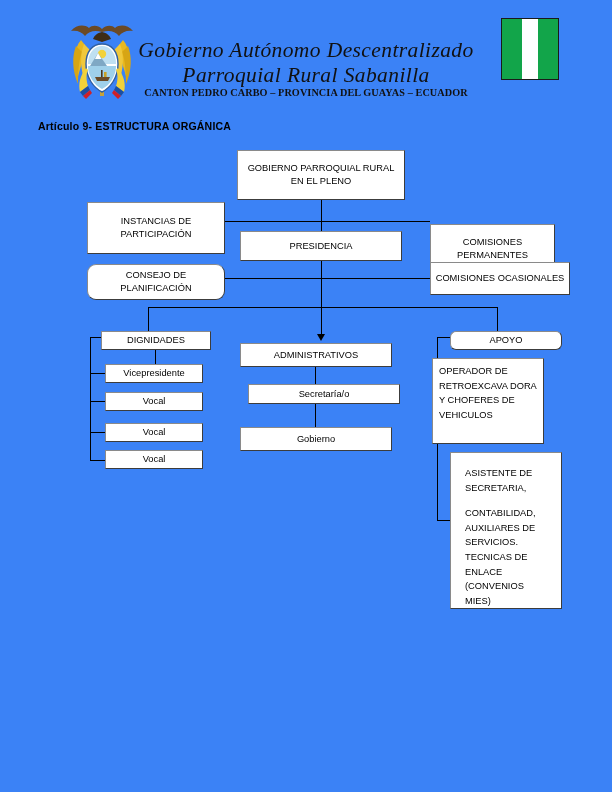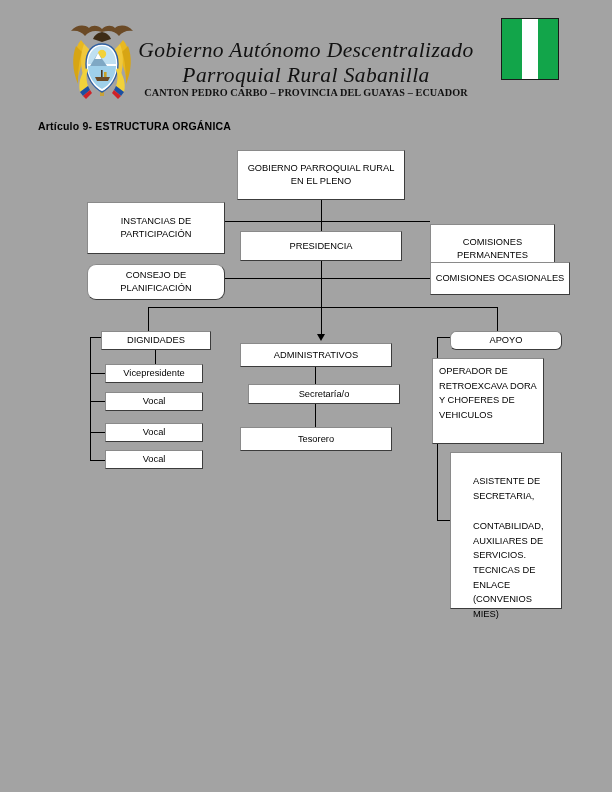--- a/index.html
+++ b/index.html
@@ -8,21 +8,21 @@
     background: #ffffff;
   }
   body {
     font-family: "Liberation Sans", sans-serif;
     color: #000000;
   }
   .page {
     position: relative;
     width: 612px;
     height: 792px;
-    background: #a3a3a3;
+    background: #3b82f6;
     overflow: hidden;
   }
 
   
   .letterhead {
     position: absolute;
     left: 0; top: 0;
     width: 612px; height: 112px;
   }
   .coat-of-arms {
@@ -100,21 +100,21 @@
     padding: 2px 4px;
     z-index: 3;
   }
   .node.left-align {
     justify-content: flex-start;
     text-align: left;
     padding: 5px 6px;
     align-items: flex-start;
     line-height: 14.6px;
   }
-  .node p { margin: 16px; }
+  .node p { margin: 8px; }
   .node p + p { margin-top: 11px; }
 
   .conn {
     position: absolute;
     background: #000000;
     z-index: 1;
   }
   .conn.h { height: 1px; }
   .conn.v { width: 1px; }
 
@@ -237,21 +237,21 @@
     <div class="node" style="left:105px; top:364px; width:98px; height:19px;">Vicepresidente</div>
 
     <div class="node" style="left:105px; top:392px; width:98px; height:19px;">Vocal</div>
 
     <div class="node" style="left:105px; top:423px; width:98px; height:19px;">Vocal</div>
 
     <div class="node" style="left:105px; top:450px; width:98px; height:19px;">Vocal</div>
 
     <div class="node" style="left:240px; top:384px; width:152px; height:20px;margin-left:8px;">Secretaría/o</div>
 
-    <div class="node" style="left:240px; top:427px; width:152px; height:24px;">Tesorero</div>
+    <div class="node" style="left:240px; top:427px; width:152px; height:24px;">Gobierno</div>
 
     <div class="node left-align" style="left:432px; top:358px; width:112px; height:86px;">OPERADOR DE RETROEXCAVA DORA Y CHOFERES DE VEHICULOS</div>
 
     <div class="node left-align" style="left:450px; top:452px; width:112px; height:157px;">
       <div>
         <p>ASISTENTE DE SECRETARIA,</p>
         <p>CONTABILIDAD, AUXILIARES DE SERVICIOS. TECNICAS DE ENLACE (CONVENIOS MIES)</p>
       </div>
     </div>
 

